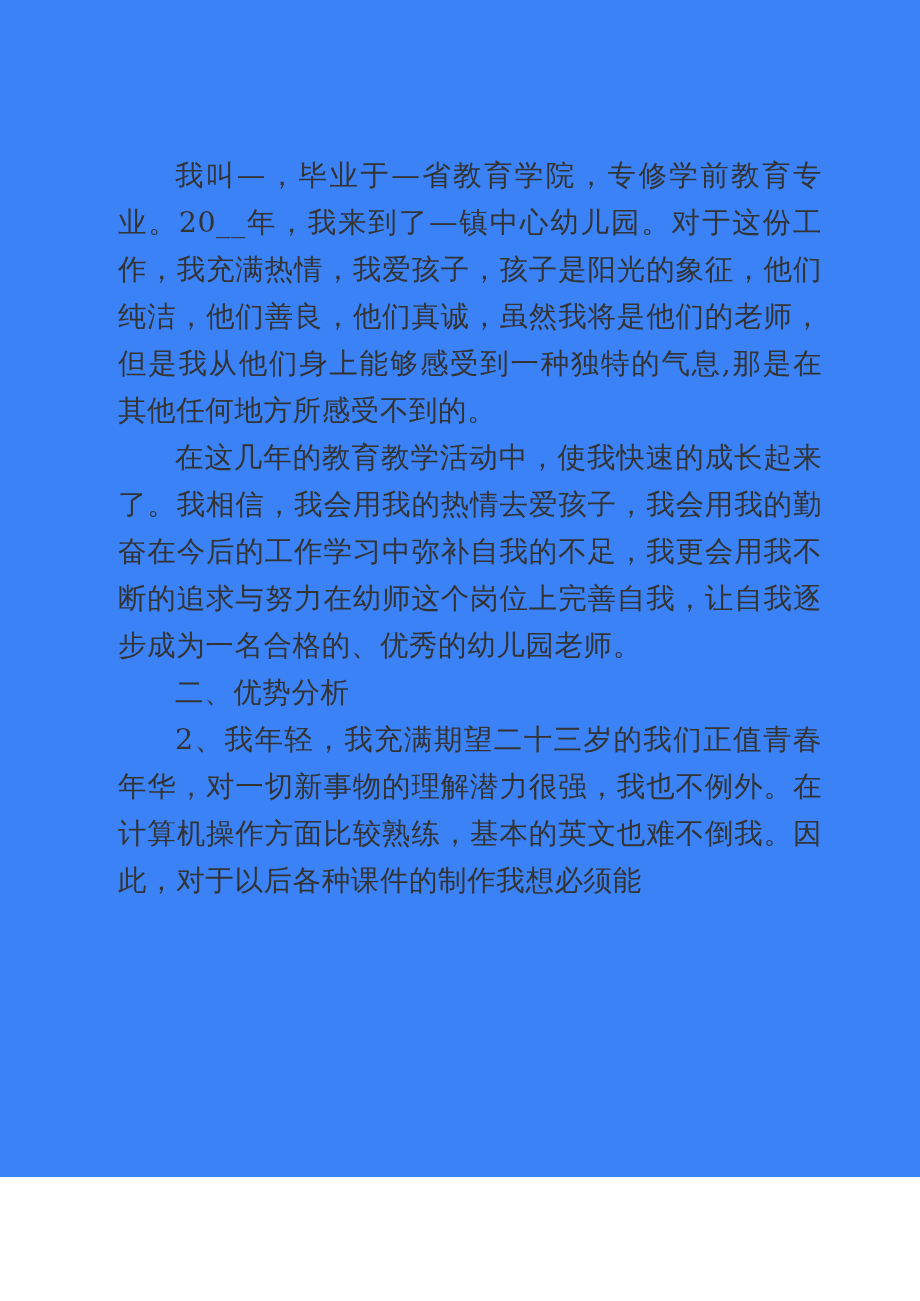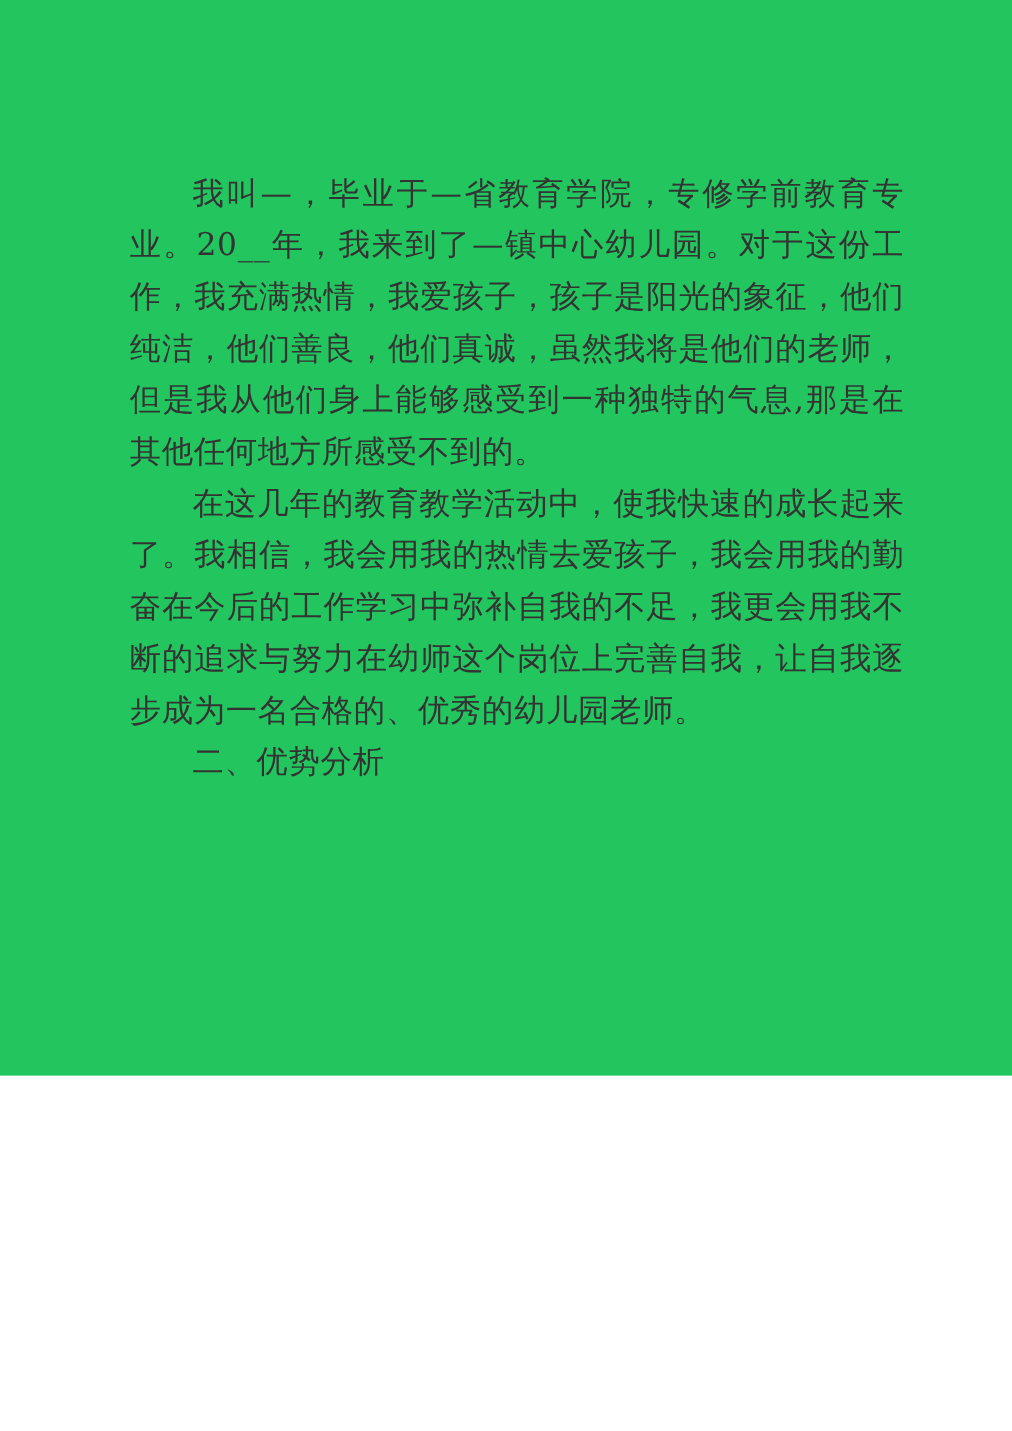--- a/index.html
+++ b/index.html
@@ -4,23 +4,23 @@
 <title>文档</title>
 <style>
   html, body {
     margin: 0;
     padding: 0;
     background: #ffffff;
   }
   .page {
     position: relative;
     width: 920px;
-    height: 978px;
+    height: 1177px;
     margin: 0 auto;
-    background: #22c55e;
+    background: #3b82f6;
     overflow: hidden;
     box-sizing: border-box;
   }
   .doc-body {
     position: absolute;
     left: 118px;
     top: 152px;
     width: 704px;
   }
   .para {
@@ -54,18 +54,19 @@
 
   <div class="doc-body">
 
     <p class="para">我叫—，毕业于—省教育学院，专修学前教育专业。20__年，我来到了—镇中心幼儿园。对于这份工作，我充满热情，我爱孩子，孩子是阳光的象征，他们纯洁，他们善良，他们真诚，虽然我将是他们的老师，但是我从他们身上能够感受到一种独特的气息,那是在其他任何地方所感受不到的。</p>
 
     <p class="para">在这几年的教育教学活动中，使我快速的成长起来了。我相信，我会用我的热情去爱孩子，我会用我的勤奋在今后的工作学习中弥补自我的不足，我更会用我不断的追求与努力在幼师这个岗位上完善自我，让自我逐步成为一名合格的、优秀的幼儿园老师。</p>
 
     <p class="para heading">二、优势分析</p>
 
 
+    <p class="para">2、我年轻，我充满期望二十三岁的我们正值青春年华，对一切新事物的理解潜力很强，我也不例外。在计算机操作方面比较熟练，基本的英文也难不倒我。因此，对于以后各种课件的制作我想必须能</p>
 
   </div>
 
   <div class="blank-bottom"></div>
 
 </div>
 
 </body></html>

